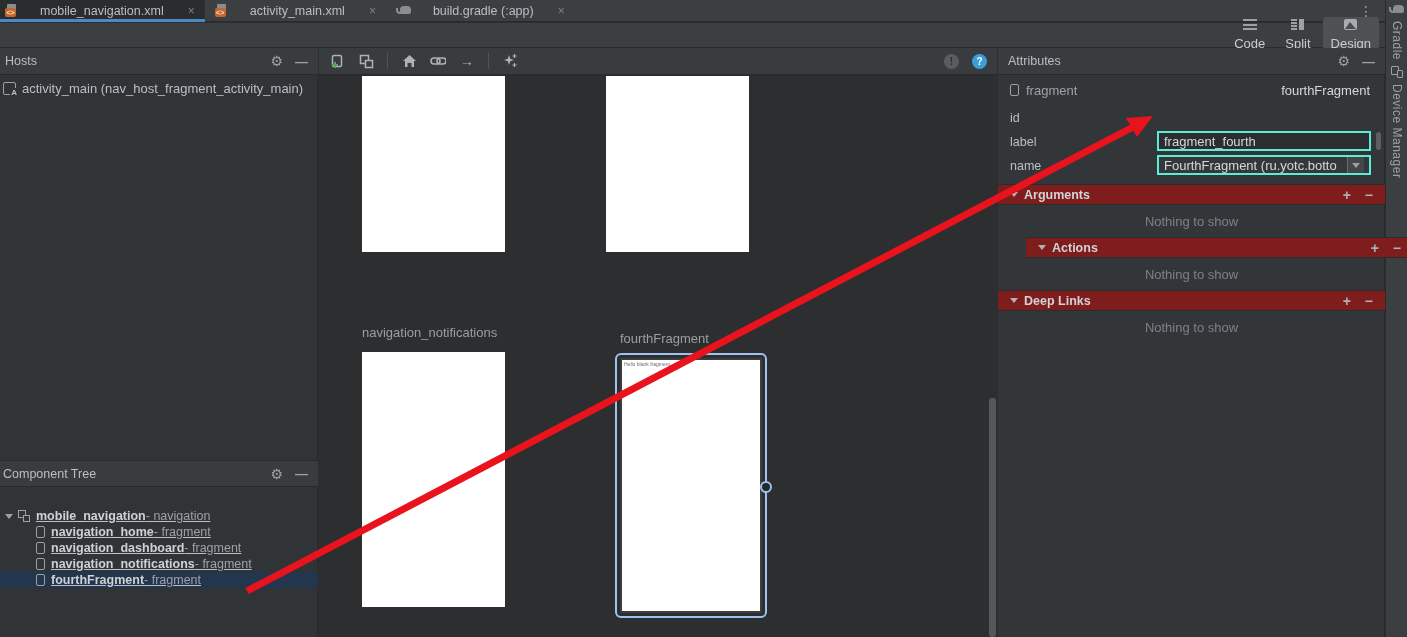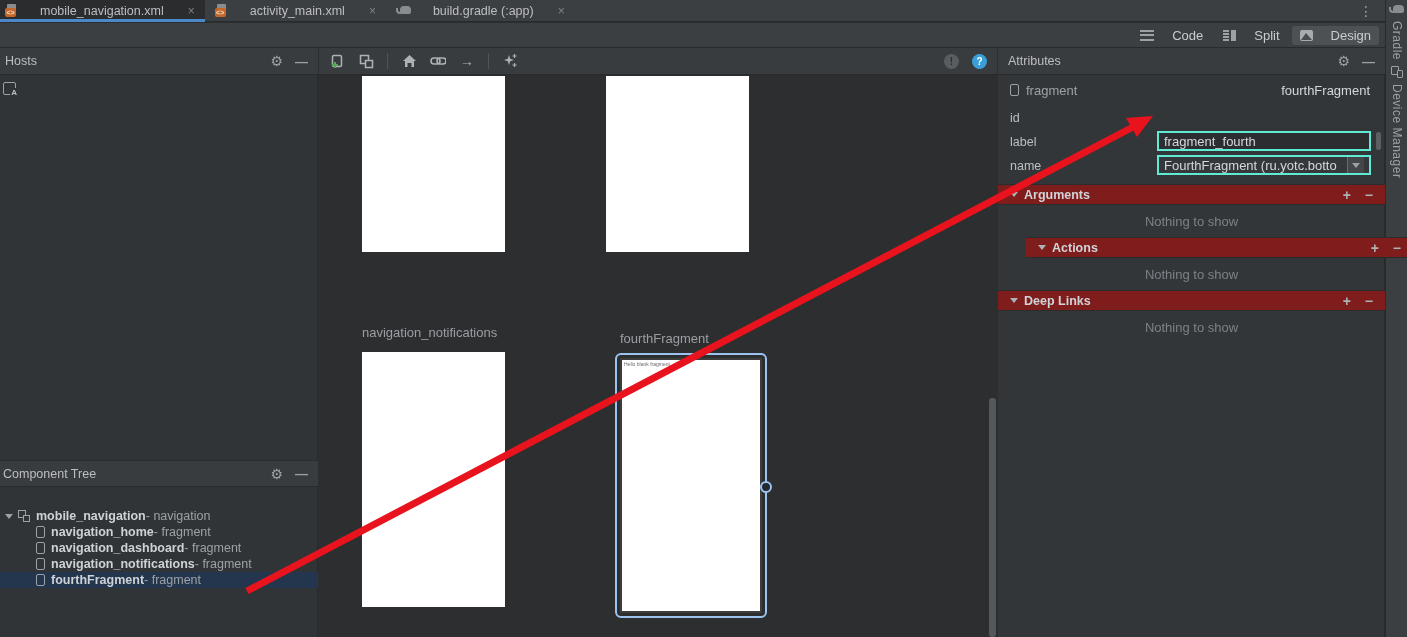--- a/index.html
+++ b/index.html
@@ -18,21 +18,21 @@
   .ficon { width:13px; height:13px; position:relative; flex:0 0 auto; }
   .ficon .fileback { position:absolute; left:2px; top:0; width:9px; height:9px; background:#8a8d90; border-radius:1px; }
   .ficon .xmlbadge { position:absolute; left:0; bottom:0; width:11px; height:9px; background:#c4672b; border-radius:2px;
     color:#f2e3d4; font-size:7px; font-weight:bold; line-height:9px; text-align:center; }
   .tab1icon { margin-left:-5px; }
   .kebab { position:absolute; right:12px; top:0; height:22px; line-height:22px; font-size:14px; color:#9da1a6; }
 
   
   .toolbar2 { position:absolute; left:0; top:23px; width:1385px; height:25px; background:#3c3f41;
     border-bottom:1px solid #282a2c; display:flex; align-items:center; justify-content:flex-end; padding-right:6px; gap:4px; }
-  .viewbtn { display:flex; align-items:center; gap:18px; font-size:13px; color:#c9ccd0; padding:2px 8px; border-radius:3px; }
+  .viewbtn { display:flex; align-items:center; gap:6px; font-size:13px; color:#c9ccd0; padding:2px 8px; border-radius:3px;flex-direction:column; }
   .viewbtn.selected { background:#4d5154; }
   .icon-code { width:14px; height:11px; display:flex; flex-direction:column; justify-content:space-between; }
   .icon-code i { display:block; height:2px; background:#9da1a6; }
   .icon-split { width:13px; height:11px; position:relative; }
   .icon-split .l { position:absolute; left:0; top:0; width:6px; height:11px;
     background:linear-gradient(#9da1a6 0 2px,transparent 2px 3px,#9da1a6 3px 5px,transparent 5px 6px,#9da1a6 6px 8px,transparent 8px 9px,#9da1a6 9px 11px); }
   .icon-split .r { position:absolute; right:0; top:0; width:5px; height:11px; background:#9da1a6; }
   .icon-design { width:13px; height:11px; background:#a8acb0; border-radius:2px; position:relative; overflow:hidden; }
   .icon-design::after { content:""; position:absolute; left:1px; bottom:1px;
     border-left:5px solid transparent; border-right:6px solid transparent; border-bottom:7px solid #4a4d50; }
@@ -59,21 +59,21 @@
   .leftpanel { position:absolute; left:0; top:48px; width:318px; height:589px; background:#313437; border-right:1px solid #282a2c; }
   .hosts-head { left:0; top:0; width:318px; }
   .hosts-title { margin-left:-5px; }
   .hostitem { position:absolute; left:0; top:31px; width:318px; height:18px; display:flex; align-items:center; gap:6px;
     padding-left:3px; font-size:13px; color:#bcbec4; }
   .actico { width:13px; height:13px; border:1.5px solid #9da1a6; border-radius:2px; position:relative; flex:0 0 auto; }
   .actico::after { content:"A"; position:absolute; right:-2px; bottom:-3px; font-size:8px; font-weight:bold; color:#bcbec4; background:#313437; padding-left:1px; }
 
   .ctree-head { left:0; top:412px; width:318px; border-top:1px solid #282a2c; }
   .ctree-title { margin-left:-7px; }
-  .ctree { position:absolute; left:0; top:460px; width:318px; }
+  .ctree { position:absolute; left:0; top:460px; width:318px;text-decoration:underline; }
   .trow { height:16px; display:flex; align-items:center; font-size:12.5px; white-space:nowrap; padding-left:36px; position:relative; }
   .trow.root { padding-left:18px; }
   .trow .chev { position:absolute; left:5px; top:6px; width:0; height:0;
     border-left:4px solid transparent; border-right:4px solid transparent; border-top:5px solid #9da1a6; }
   .trow .nm { font-weight:bold; color:#ced2d6; }
   .trow .sfx { color:#9da1a6; }
   .trow.sel { background:#24364e; }
   .fragico { width:9px; height:12px; border:1.5px solid #9da1a6; border-radius:2px; margin-right:6px; flex:0 0 auto; }
   .graphico { width:12px; height:12px; position:relative; margin-right:6px; flex:0 0 auto; }
   .graphico .a { position:absolute; left:0; top:0; width:8px; height:8px; border:1.5px solid #9da1a6; }
@@ -196,20 +196,21 @@
 
   <div class="leftpanel">
     <div class="phead hosts-head">
       <span class="hosts-title">Hosts</span>
       <span class="sp"></span>
       <span class="hicon">⚙</span>
       <span class="hicon minus">—</span>
     </div>
     <div class="hostitem">
       <span class="actico"></span>
+      <span>activity_main (nav_host_fragment_activity_main)</span>
     </div>
 
     <div class="phead ctree-head">
       <span class="ctree-title">Component Tree</span>
       <span class="sp"></span>
       <span class="hicon">⚙</span>
       <span class="hicon minus">—</span>
     </div>
     <div class="ctree">
       <div class="trow root">

